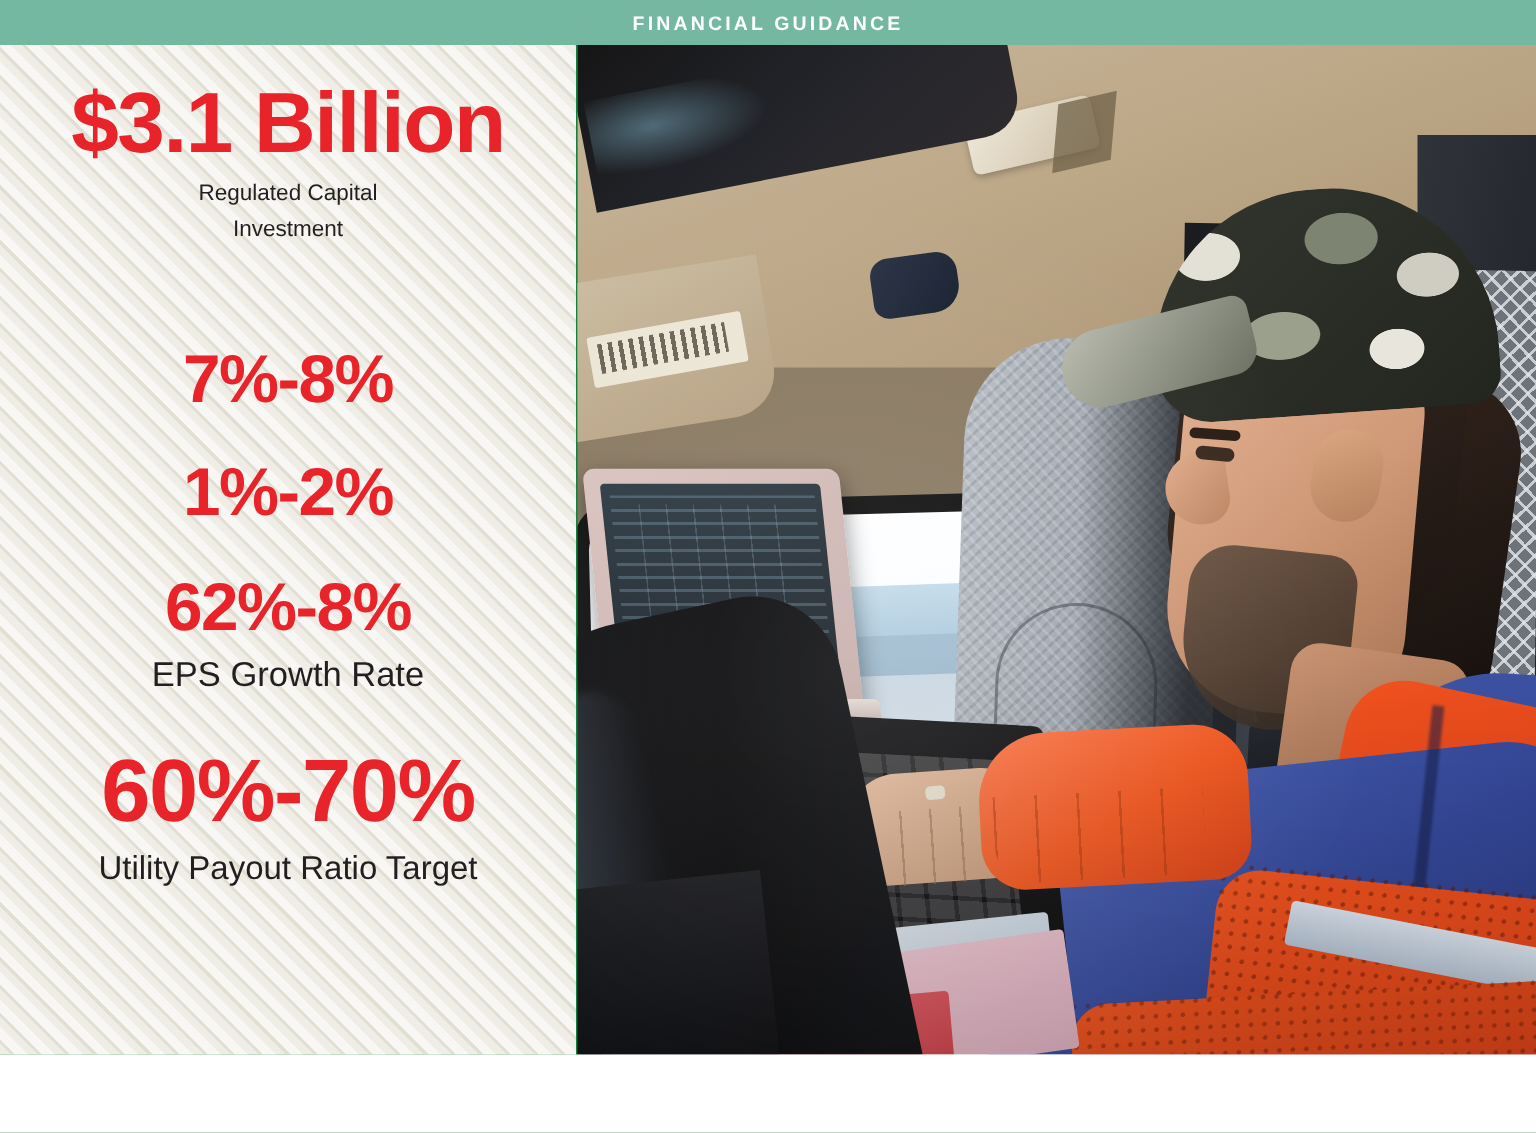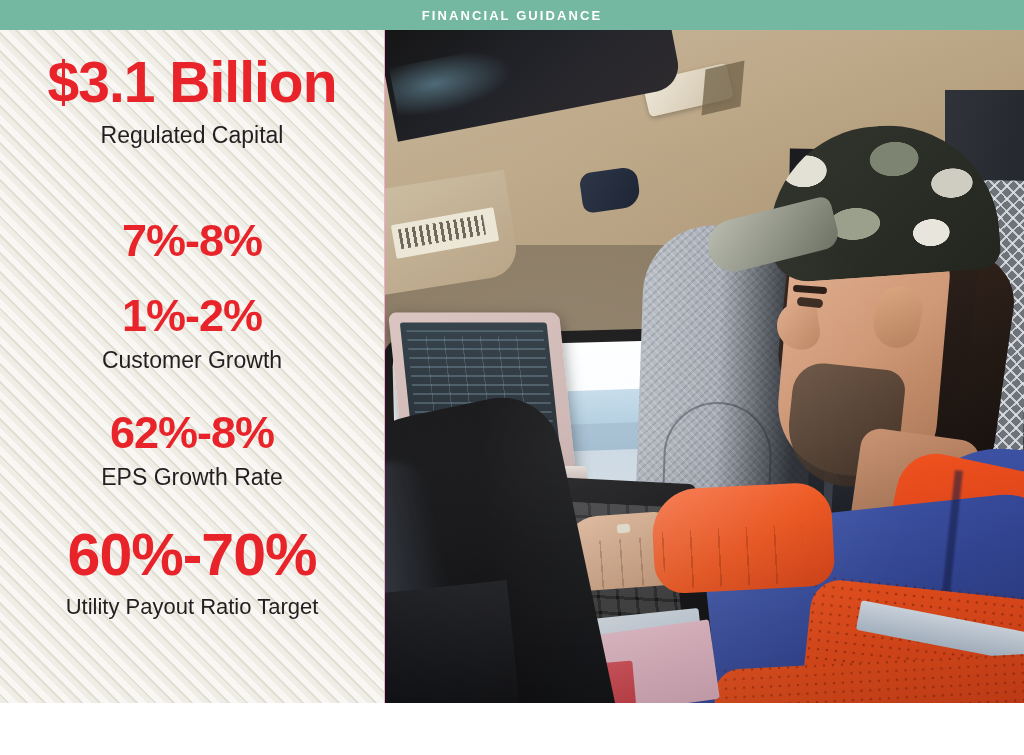--- a/index.html
+++ b/index.html
@@ -11,21 +11,21 @@
     width: 1024px;
     height: 755px;
     font-family: "Liberation Sans", sans-serif;
     overflow: hidden;
   }
 
   .slide {
     position: relative;
     width: 1024px;
     height: 755px;
-    background: #f9a8d4;
+    background: #15803d;
   }
 
   
   .topbar {
     position: absolute;
     left: 0; top: 0;
     width: 1024px;
     height: 30px;
     background: #74b8a1;
     display: flex;
@@ -85,26 +85,26 @@
     color: #231f20;
     font-size: 23px;
     line-height: 1.45;
     font-family: "Liberation Sans", sans-serif;
     white-space: nowrap;
   }
 
   
   .block-0 { margin-top: 6px; }
   .block-0 .stat-value { font-size: 57px; }
-  .block-0 .stat-label { font-size: 23px; line-height: 1.62; }
+  .block-0 .stat-label { font-size: 15px; line-height: 1.62; }
 
   .block-1 { margin-top: 28px; }
   .block-1 .stat-value { font-size: 45px; margin-top: 36px; }
 
-  .block-2 { margin-top: 30px; }
+  .block-2 { margin-top: 30px; gap: 48px; }
   .block-2 .stat-value { font-size: 45px; }
 
   .block-3 { margin-top: 32px; }
   .block-3 .stat-value { font-size: 45px; }
 
   .block-4 { margin-top: 32px; }
   .block-4 .stat-value { font-size: 59px; }
   .block-4 .stat-label { font-size: 22px; }
 
   .stat-value + .stat-label { margin-top: 6px; }
@@ -587,29 +587,29 @@
 
   <div class="topbar">
     <div class="topbar-title">FINANCIAL GUIDANCE</div>
   </div>
 
   <div class="stats-panel">
 
     <div class="stat-block block-0">
       <div class="stat-value">$3.1 Billion</div>
       <div class="stat-label">Regulated Capital</div>
+      <div class="stat-label">Investment</div>
     </div>
 
     <div class="stat-block block-1">
       <div class="stat-value">7%-8%</div>
     </div>
 
     <div class="stat-block block-2">
       <div class="stat-value">1%-2%</div>
-      <div class="stat-label">Customer Growth</div>
     </div>
 
     <div class="stat-block block-3">
       <div class="stat-value">62%-8%</div>
       <div class="stat-label">EPS Growth Rate</div>
     </div>
 
     <div class="stat-block block-4">
       <div class="stat-value">60%-70%</div>
       <div class="stat-label">Utility Payout Ratio Target</div>

